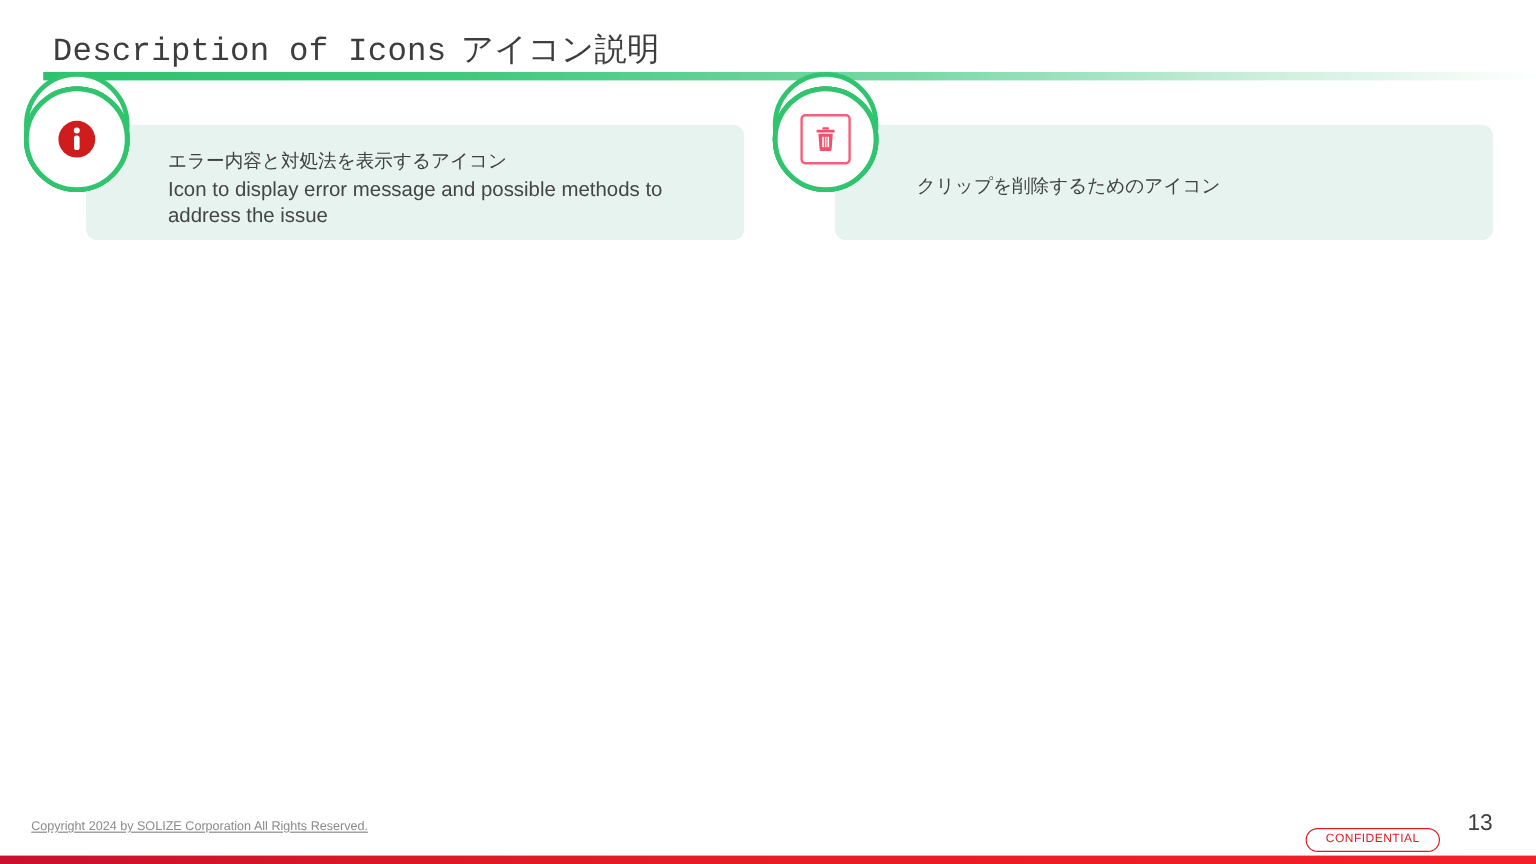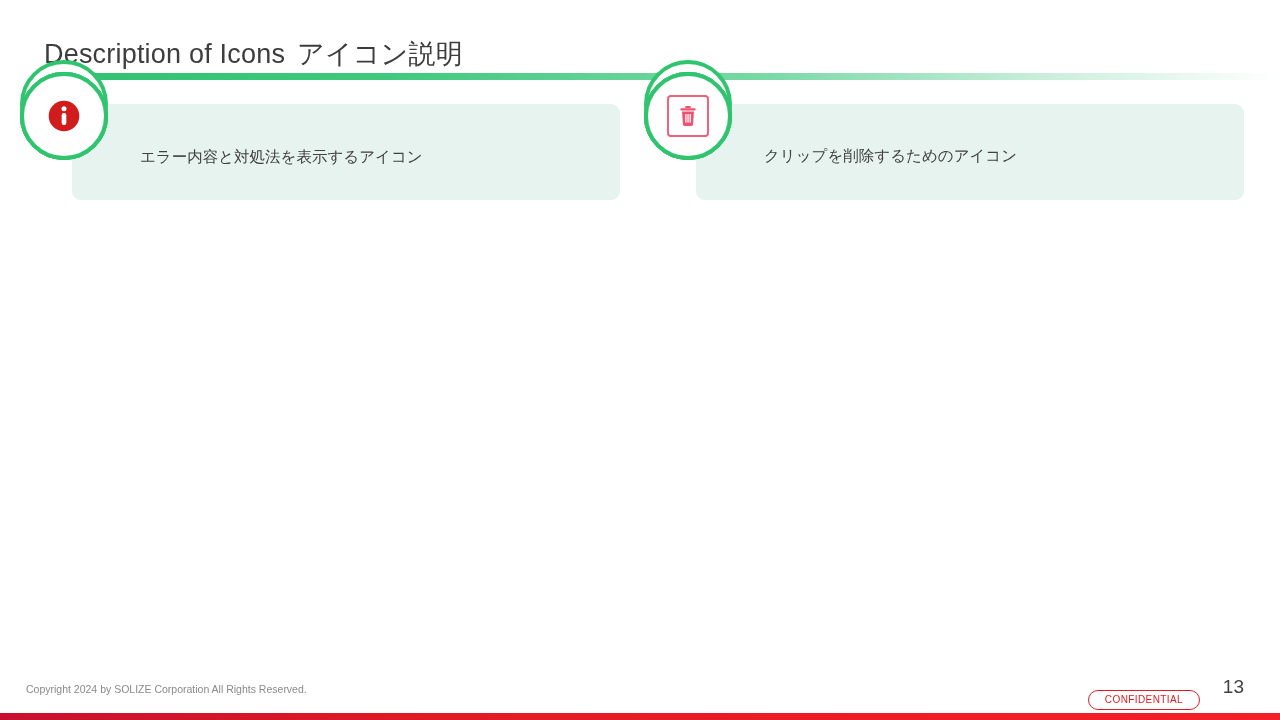--- a/index.html
+++ b/index.html
@@ -12,23 +12,24 @@
     background: #ffffff;
     font-family: "Liberation Sans", sans-serif;
     overflow: hidden;
     position: relative;
   }
 
   
   .header {
     position: absolute;
     left: 0;
-    top: 14px;
+    top: 1px;
     width: 1168px;
     height: 70px;
+    font-family: Liberation Mono, monospace;
   }
   .title {
     position: absolute;
     left: 44px;
     top: 22px;
     font-size: 27px;
     color: #3d3d3d;
     font-weight: 400;
     letter-spacing: 0.2px;
     white-space: nowrap;
@@ -150,20 +151,21 @@
     width: 1280px;
     height: 56px;
   }
   .copyright {
     position: absolute;
     left: 26px;
     top: 19px;
     font-size: 10.5px;
     color: #8a8a8a;
     white-space: nowrap;
+    text-decoration: underline;
   }
   .confidential {
     position: absolute;
     right: 80px;
     top: 26px;
     border: 1.6px solid #e01b24;
     border-radius: 14px;
     color: #e01b24;
     font-size: 10px;
     letter-spacing: 0.4px;
@@ -263,20 +265,21 @@
             <circle class="icon-gray" cx="12" cy="12" r="9.2"></circle>
             <text x="12" y="17" text-anchor="middle" font-size="13" font-weight="bold" fill="#ffffff" font-family="Liberation Sans, sans-serif">?</text>
           </svg>
         </span>
       </div>
     </div>
 
     <div class="row row-h84 tight">
       <div class="panel">
         <div class="jp-text">エラー内容と対処法を表示するアイコン</div>
+        <div class="en-text">Icon to display error message and possible methods to address the issue</div>
       </div>
       <div class="badge">
         <span class="glyph">
           <svg width="40" height="40" viewBox="0 0 24 24">
             <circle class="icon-red" cx="12" cy="12" r="9.2"></circle>
             <circle cx="12" cy="7.6" r="1.5" fill="#ffffff"></circle>
             <rect x="10.6" y="10.2" width="2.8" height="7.2" rx="1.3" fill="#ffffff"></rect>
           </svg>
         </span>
       </div>

